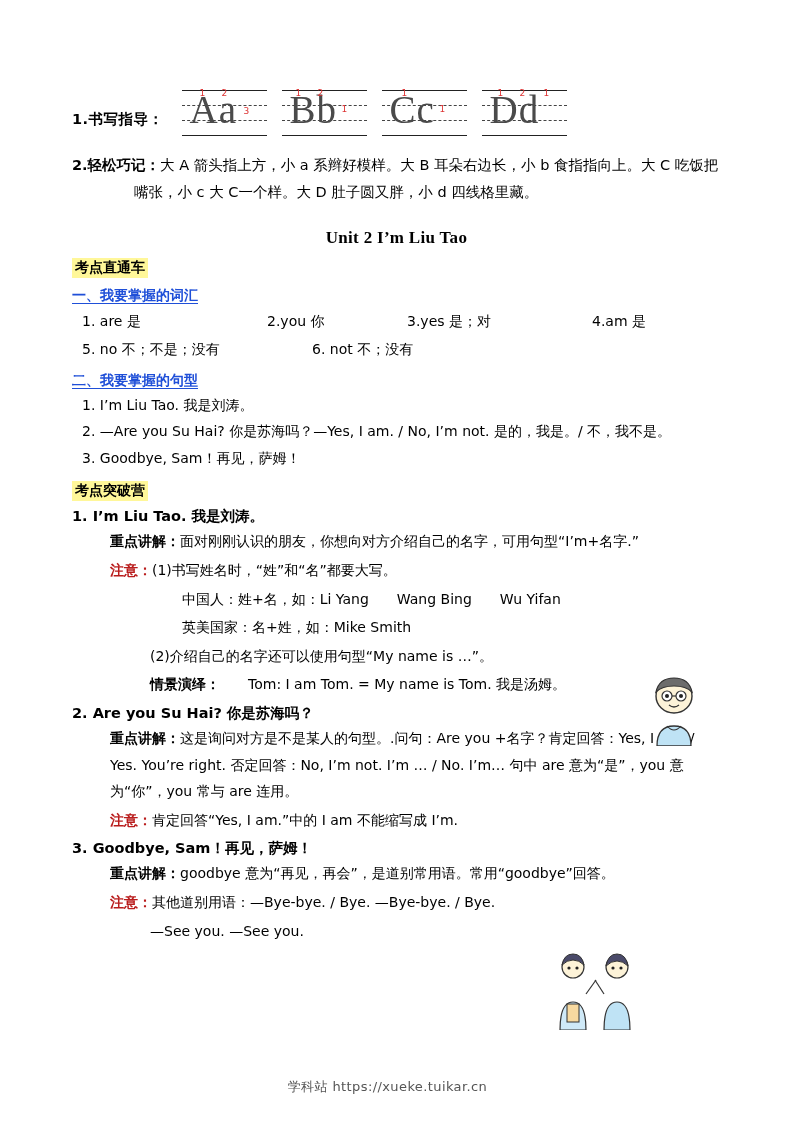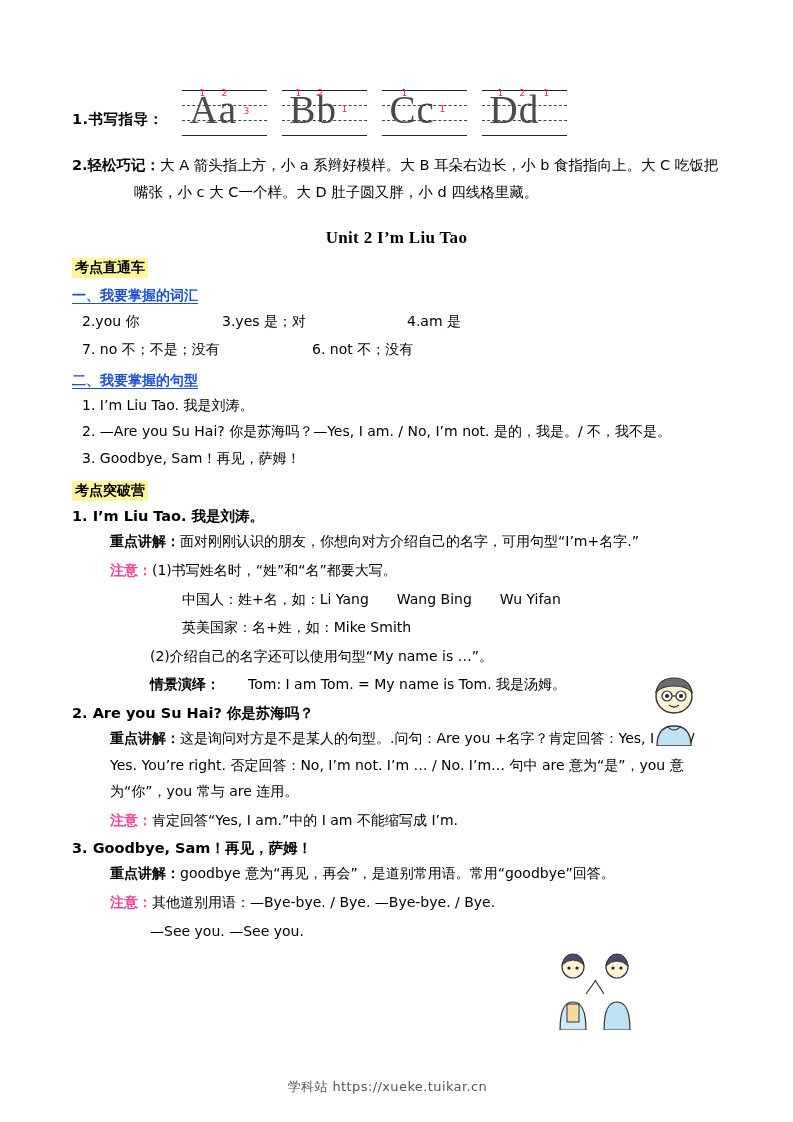--- a/index.html
+++ b/index.html
@@ -150,21 +150,21 @@
     font-size: 14.5px;
     margin-top: 6px;
   }
   .blk {
     font-size: 14px;
     line-height: 1.9;
     padding-left: 38px;
     margin-top: 2px;
   }
   .blk .k { font-weight: bold; }
-  .blk .kred { color: #ec4899; font-weight: bold; }
+  .blk .kred { color: #b91c1c; font-weight: bold; }
   .sub-indent { padding-left: 110px; }
   .sub-indent2 { padding-left: 78px; }
 
   
   .fig-boy {
     position: absolute;
     right: 84px;
     top: 672px;
     width: 70px;
     height: 74px;
@@ -263,26 +263,27 @@
 
   <div class="hl-wrap">
     <span class="hl">考点直通车</span>
   </div>
 
   <div class="blue-wrap">
     <span class="blue">一、我要掌握的词汇</span>
   </div>
 
   <div class="vocab-row cn">
+    <span class="v" style="width:185px;">1. are  是</span>
     <span class="v" style="width:140px;">2.you  你</span>
     <span class="v" style="width:185px;">3.yes  是；对</span>
     <span class="v">4.am  是</span>
   </div>
   <div class="vocab-row cn">
-    <span class="v" style="width:230px;">7. no  不；不是；没有</span>
+    <span class="v" style="width:230px;">5. no  不；不是；没有</span>
     <span class="v">6. not  不；没有</span>
   </div>
 
   <div class="blue-wrap">
     <span class="blue">二、我要掌握的句型</span>
   </div>
 
   <div class="sent cn">1. I’m Liu Tao.  我是刘涛。</div>
   <div class="sent two cn">2.  —Are you Su Hai?  你是苏海吗？—Yes, I am. / No, I’m not.  是的，我是。/ 不，我不是。</div>
   <div class="sent cn">3. Goodbye, Sam！再见，萨姆！</div>

